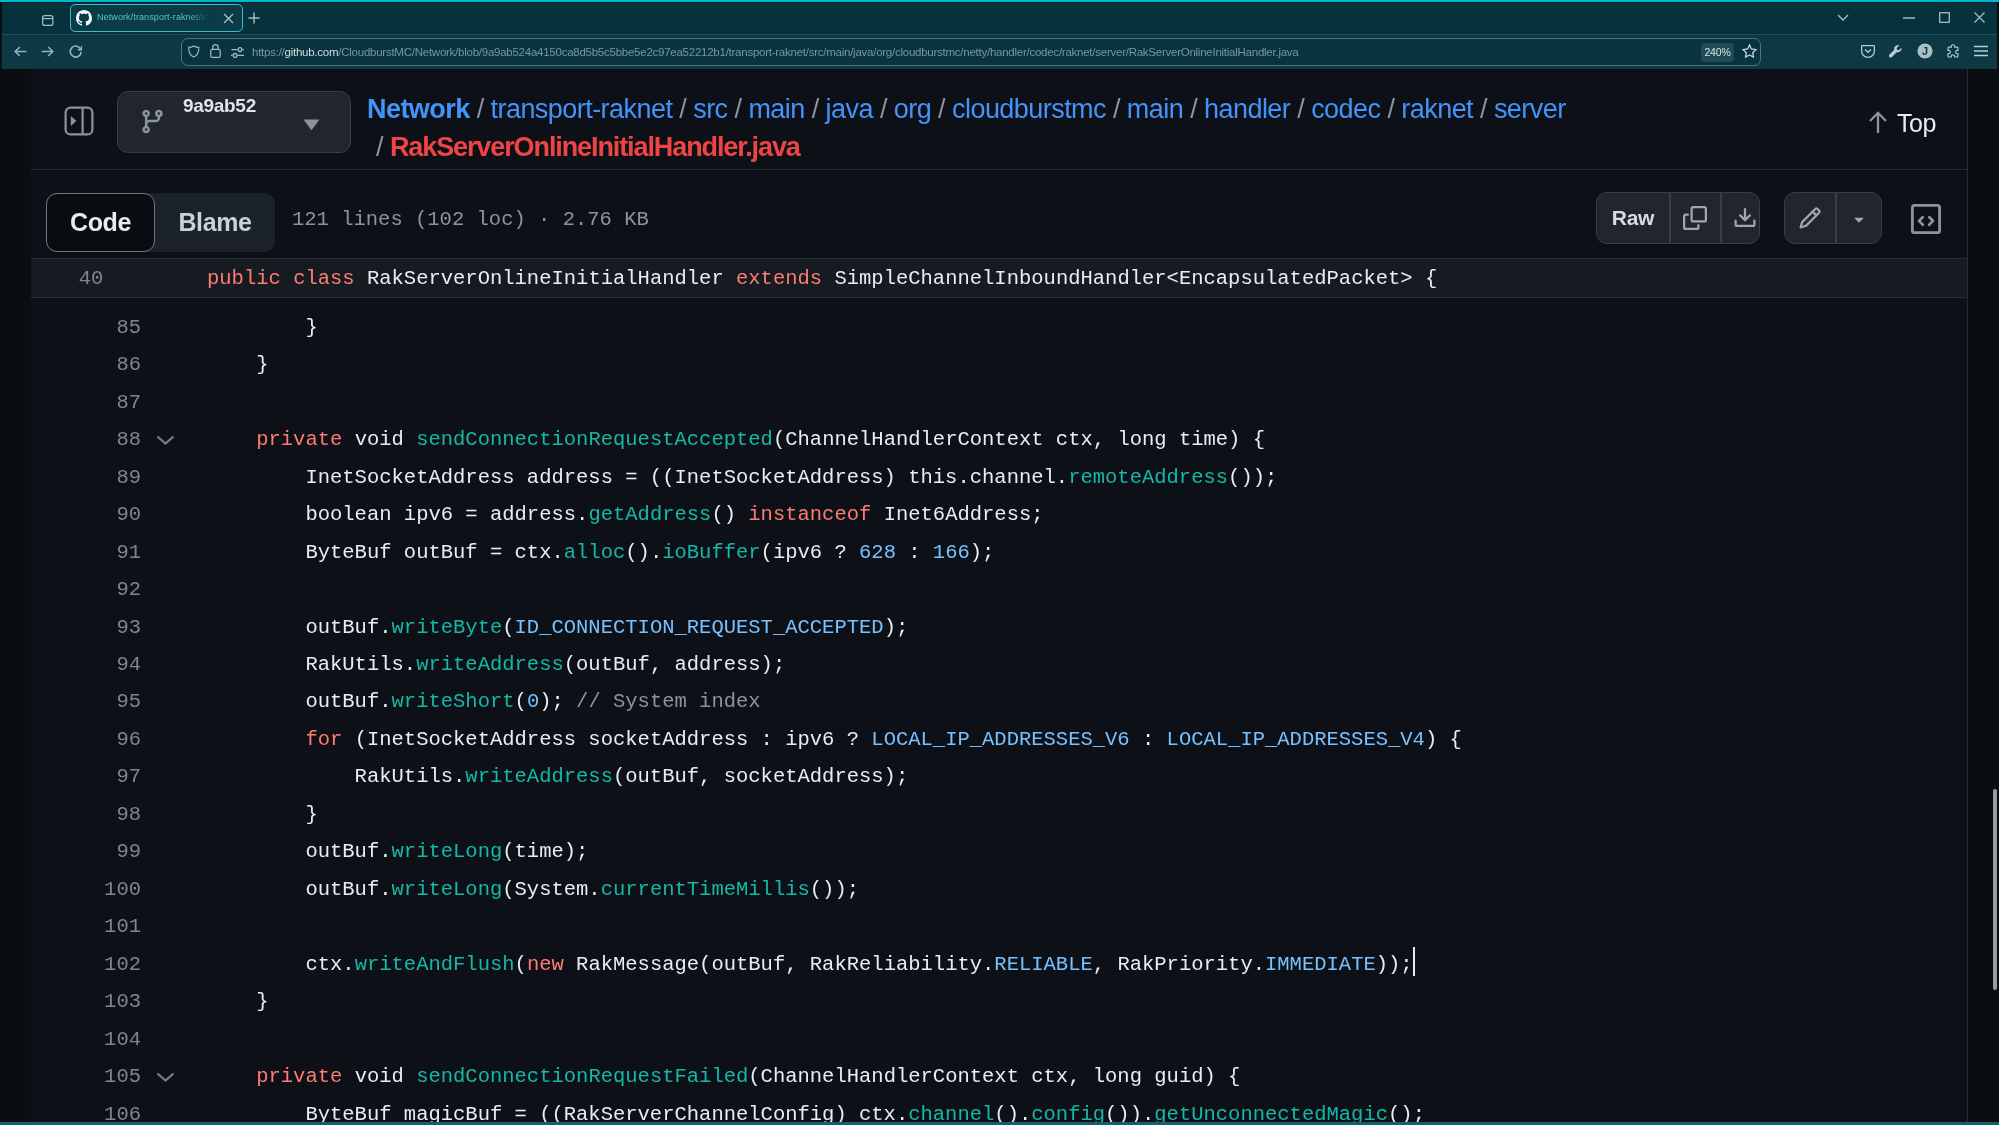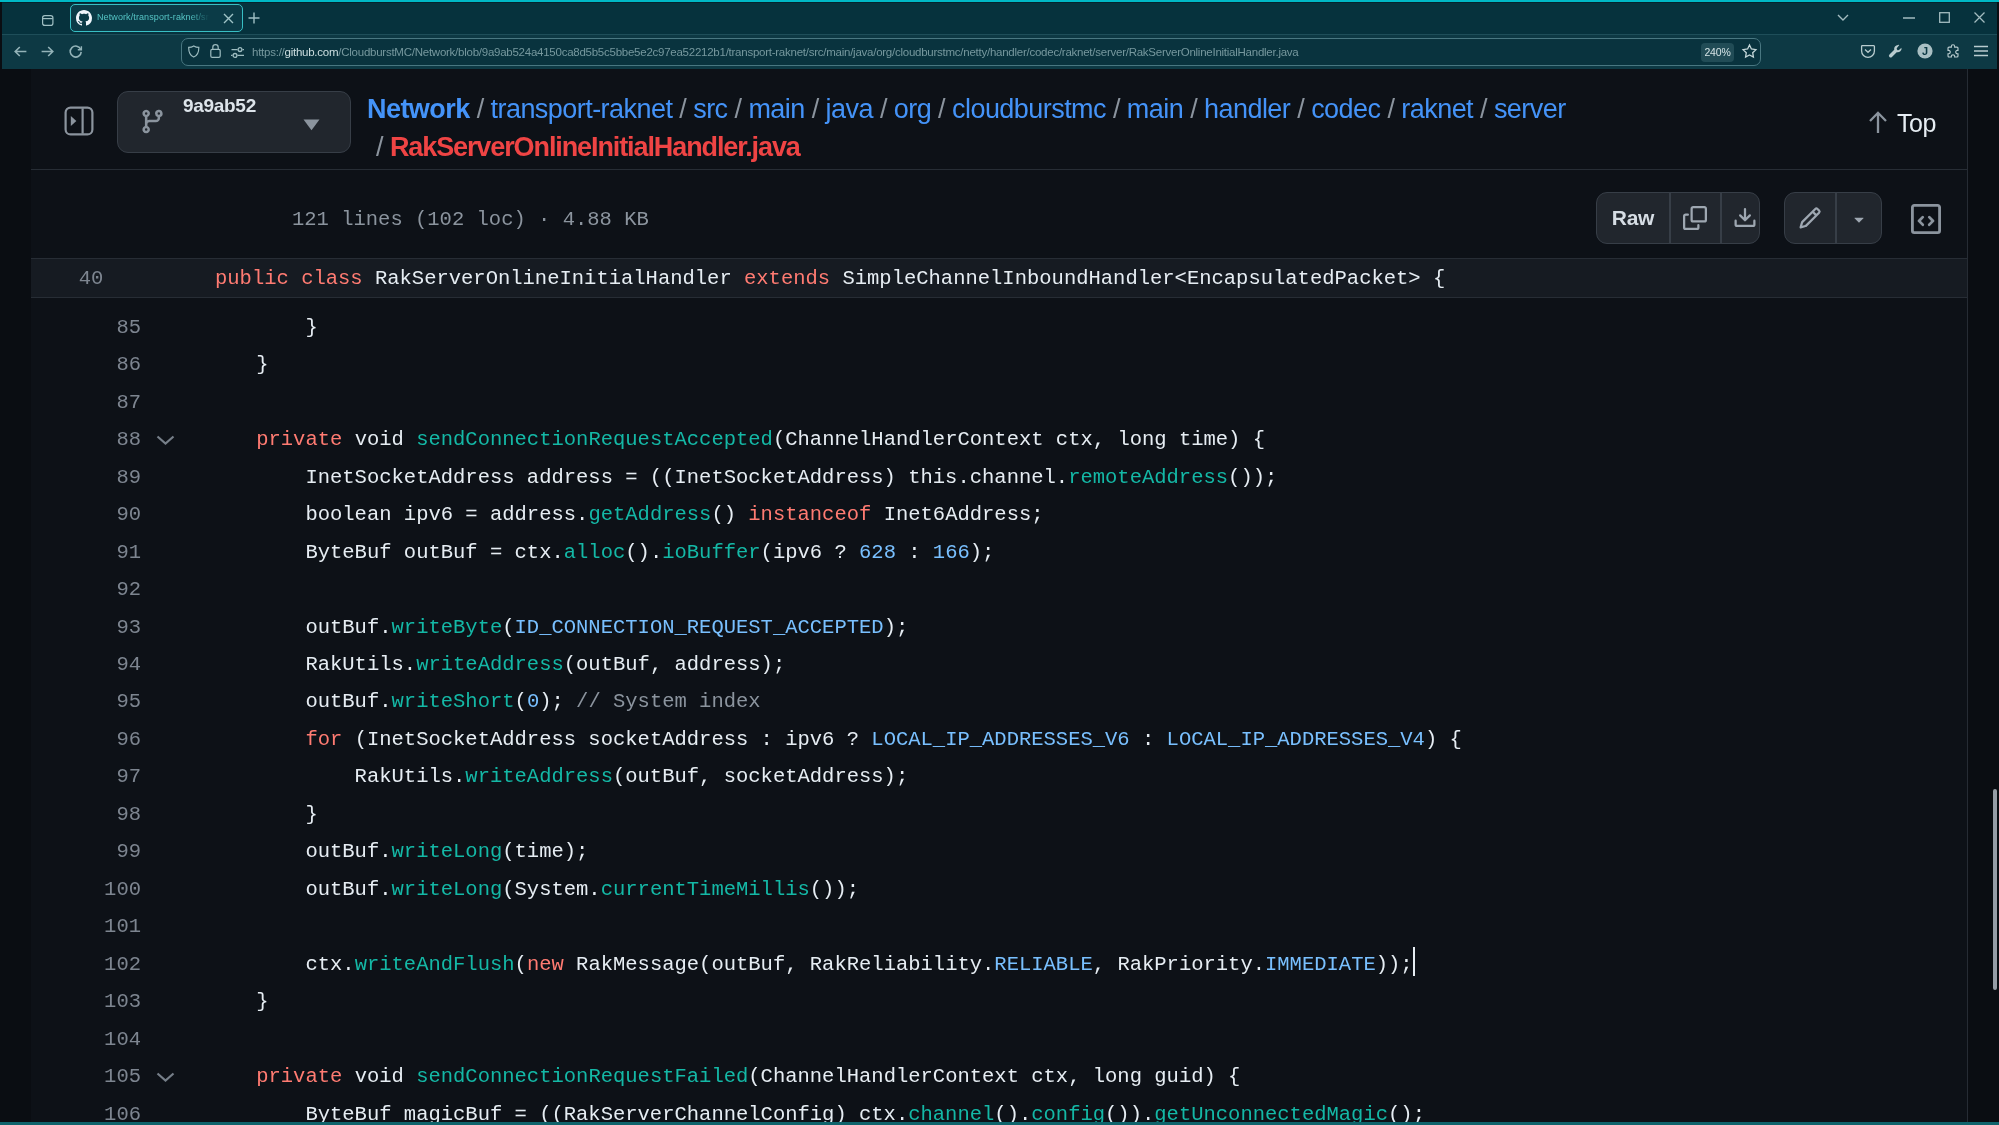--- a/index.html
+++ b/index.html
@@ -41,21 +41,21 @@
   #editgrp { left:1753px; top:20.5px; width:98px; height:52px; }
   .vdiv { position:absolute; top:0; width:1.5px; height:100%; background:#373e47; }
   #rawtxt { position:absolute; left:0; top:0; width:72px; height:49px; line-height:49px; text-align:center; color:#d6dde4; font-weight:bold; font-size:21px; letter-spacing:-0.3px; }
   #sticky { left:0; top:190px; width:1936px; height:39px; background:#161b22; border-bottom:1.5px solid #272d35; }
 
   
   .mono { font-family:"Liberation Mono",monospace; font-size:20.5px; line-height:37.47px; }
   #lnums { left:10px; top:239.76px; width:100px; text-align:right; color:#7d8590; }
   #code { left:176px; top:239.76px; color:#e6edf3; }
   #lnum40 { left:10px; top:190px; width:100px; height:39px; line-height:39px; text-align:center; color:#7d8590; }
-  #line40 { left:176px; top:190px; height:39px; line-height:39px; color:#e6edf3;margin-left:8px; }
+  #line40 { left:176px; top:190px; height:39px; line-height:39px; color:#e6edf3; }
   .k { color:#ff7b72; }
   .fn { color:#14b8a6; }
   .c1 { color:#79c0ff; }
   .cm { color:#8b949e; }
   #caret { display:inline-block; width:2.5px; height:29px; background:#e6edf3; vertical-align:-6px; }
 
   #gutter { left:1936px; top:0; width:30px; height:1053px; background:#0a0d12; border-left:1.5px solid #262c34; }
   #thumb { left:1961.5px; top:720px; width:4px; height:201px; background:#969da6; border-radius:2px; }
   #botstrip { left:0; top:1122px; width:1999px; height:3px; background:#0f646c; }
 </style>
@@ -175,21 +175,25 @@
           <path d="M0.5 0.5 H16.5 L8.5 11.2 Z"></path>
         </svg>
         <div id="crumbs" class="abs"><a class="bold">Network</a> / <a>transport-raknet</a> / <a>src</a> / <a>main</a> / <a>java</a> / <a>org</a> / <a>cloudburstmc</a> / <a>main</a> / <a>handler</a> / <a>codec</a> / <a>raknet</a> / <a>server</a><br><span style="margin-left:9px">/</span> <span class="file">RakServerOnlineInitialHandler.java</span></div>
 
         <svg class="abs" style="left:1837px;top:42px" width="20" height="23" viewBox="0 0 20 23" fill="none" stroke="#8b949e" stroke-width="2.3">
           <path d="M10 22 V2.5 M2 10 L10 1.8 L18 10"></path>
         </svg>
         <div id="topbtn" class="abs">Top</div>
       </div>
       <div id="ghtoolbar" class="abs">
-        <div id="meta" class="abs">121 lines (102 loc) · 4.88 KB</div>
+        <div id="seg" class="abs">
+          <div id="segcode" class="abs">Code</div>
+          <div id="segblame" class="abs">Blame</div>
+        </div>
+        <div id="meta" class="abs">121 lines (102 loc) · 2.76 KB</div>
         <div id="rawgrp" class="abs btngroup">
           <div id="rawtxt">Raw</div>
           <div class="vdiv" style="left:72px"></div>
           <div class="vdiv" style="left:123px"></div>
 
           <svg style="left:85.5px;top:13px" width="24" height="24" viewBox="0 0 16 16" fill="#9ea7b1">
             <path d="M0 6.75C0 5.784.784 5 1.75 5h1.5a.75.75 0 0 1 0 1.5h-1.5a.25.25 0 0 0-.25.25v7.5c0 .138.112.25.25.25h7.5a.25.25 0 0 0 .25-.25v-1.5a.75.75 0 0 1 1.5 0v1.5A1.75 1.75 0 0 1 9.25 16h-7.5A1.75 1.75 0 0 1 0 14.25Z"></path>
             <path d="M5 1.75C5 .784 5.784 0 6.75 0h7.5C15.216 0 16 .784 16 1.75v7.5A1.75 1.75 0 0 1 14.25 11h-7.5A1.75 1.75 0 0 1 5 9.25Zm1.75-.25a.25.25 0 0 0-.25.25v7.5c0 .138.112.25.25.25h7.5a.25.25 0 0 0 .25-.25v-7.5a.25.25 0 0 0-.25-.25Z"></path>
           </svg>
 

